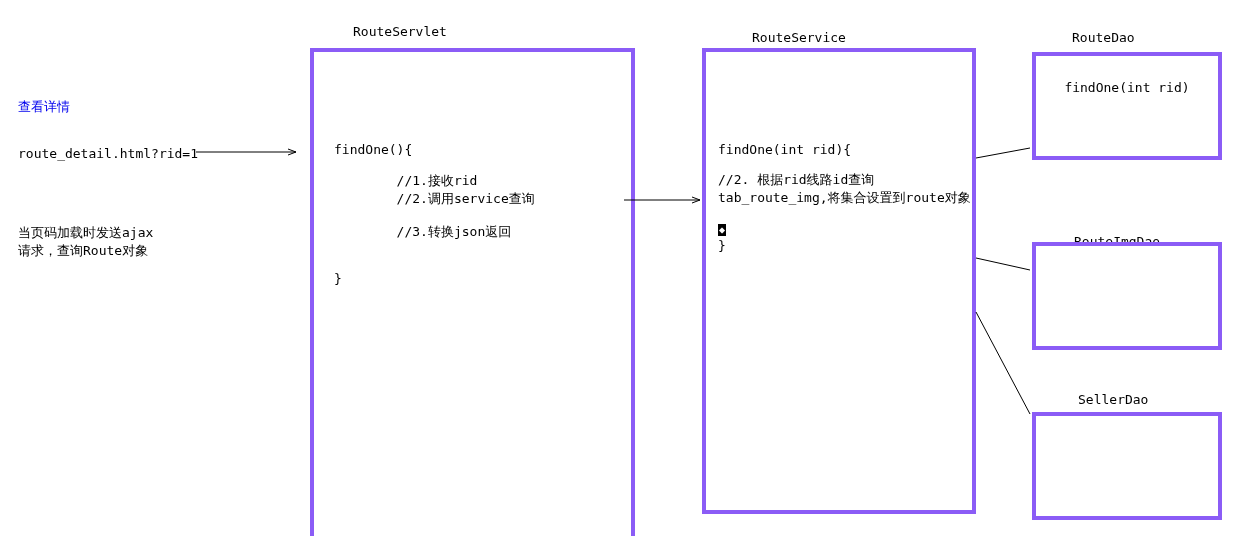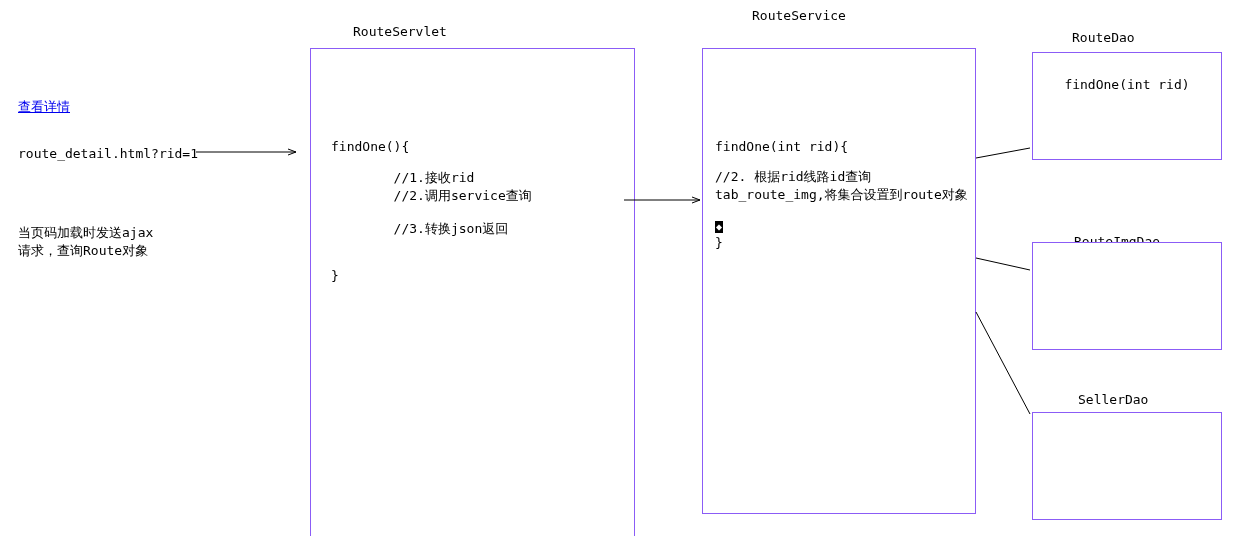--- a/index.html
+++ b/index.html
@@ -10,32 +10,31 @@
     font-size: 13px;
     color: #000;
   }
   .canvas {
     position: relative;
     width: 1257px;
     height: 536px;
   }
   .box {
     position: absolute;
-    border: 1px solid #8b5cf6;
+    border: 4px solid #8b5cf6;
     box-sizing: border-box;
     background: #fff;
   }
   .title {
     position: absolute;
     white-space: nowrap;
   }
   .link {
     position: absolute;
     color: #0000ee;
-    text-decoration: underline;
     white-space: nowrap;
   }
   .text {
     position: absolute;
     white-space: pre;
   }
   .box-content {
     padding: 10px 14px;
     white-space: pre;
   }
@@ -76,21 +75,21 @@
 
         //1.接收rid
         //2.调用service查询
 
         //3.转换json返回
 
 
 }</div>
   </div>
 
-  <div class="title" style="left:752px; top:8px;text-align:center;">RouteService</div>
+  <div class="title" style="left:752px; top:30px;text-align:center;">RouteService</div>
 
   <div class="box" style="left:702px; top:48px; width:274px; height:466px;">
     <div style="padding:90px 12px 0 12px;">
       <div class="text" style="position:static; margin-bottom:14px;">findOne(int rid){</div>
       <div class="text" style="position:static; margin-bottom:14px;">//2. 根据rid线路id查询
 tab_route_img,将集合设置到route对象</div>
       <div style="margin-bottom:2px;">
         <span class="cursor">◆</span>
       </div>
       <div class="text" style="position:static;">}</div>

